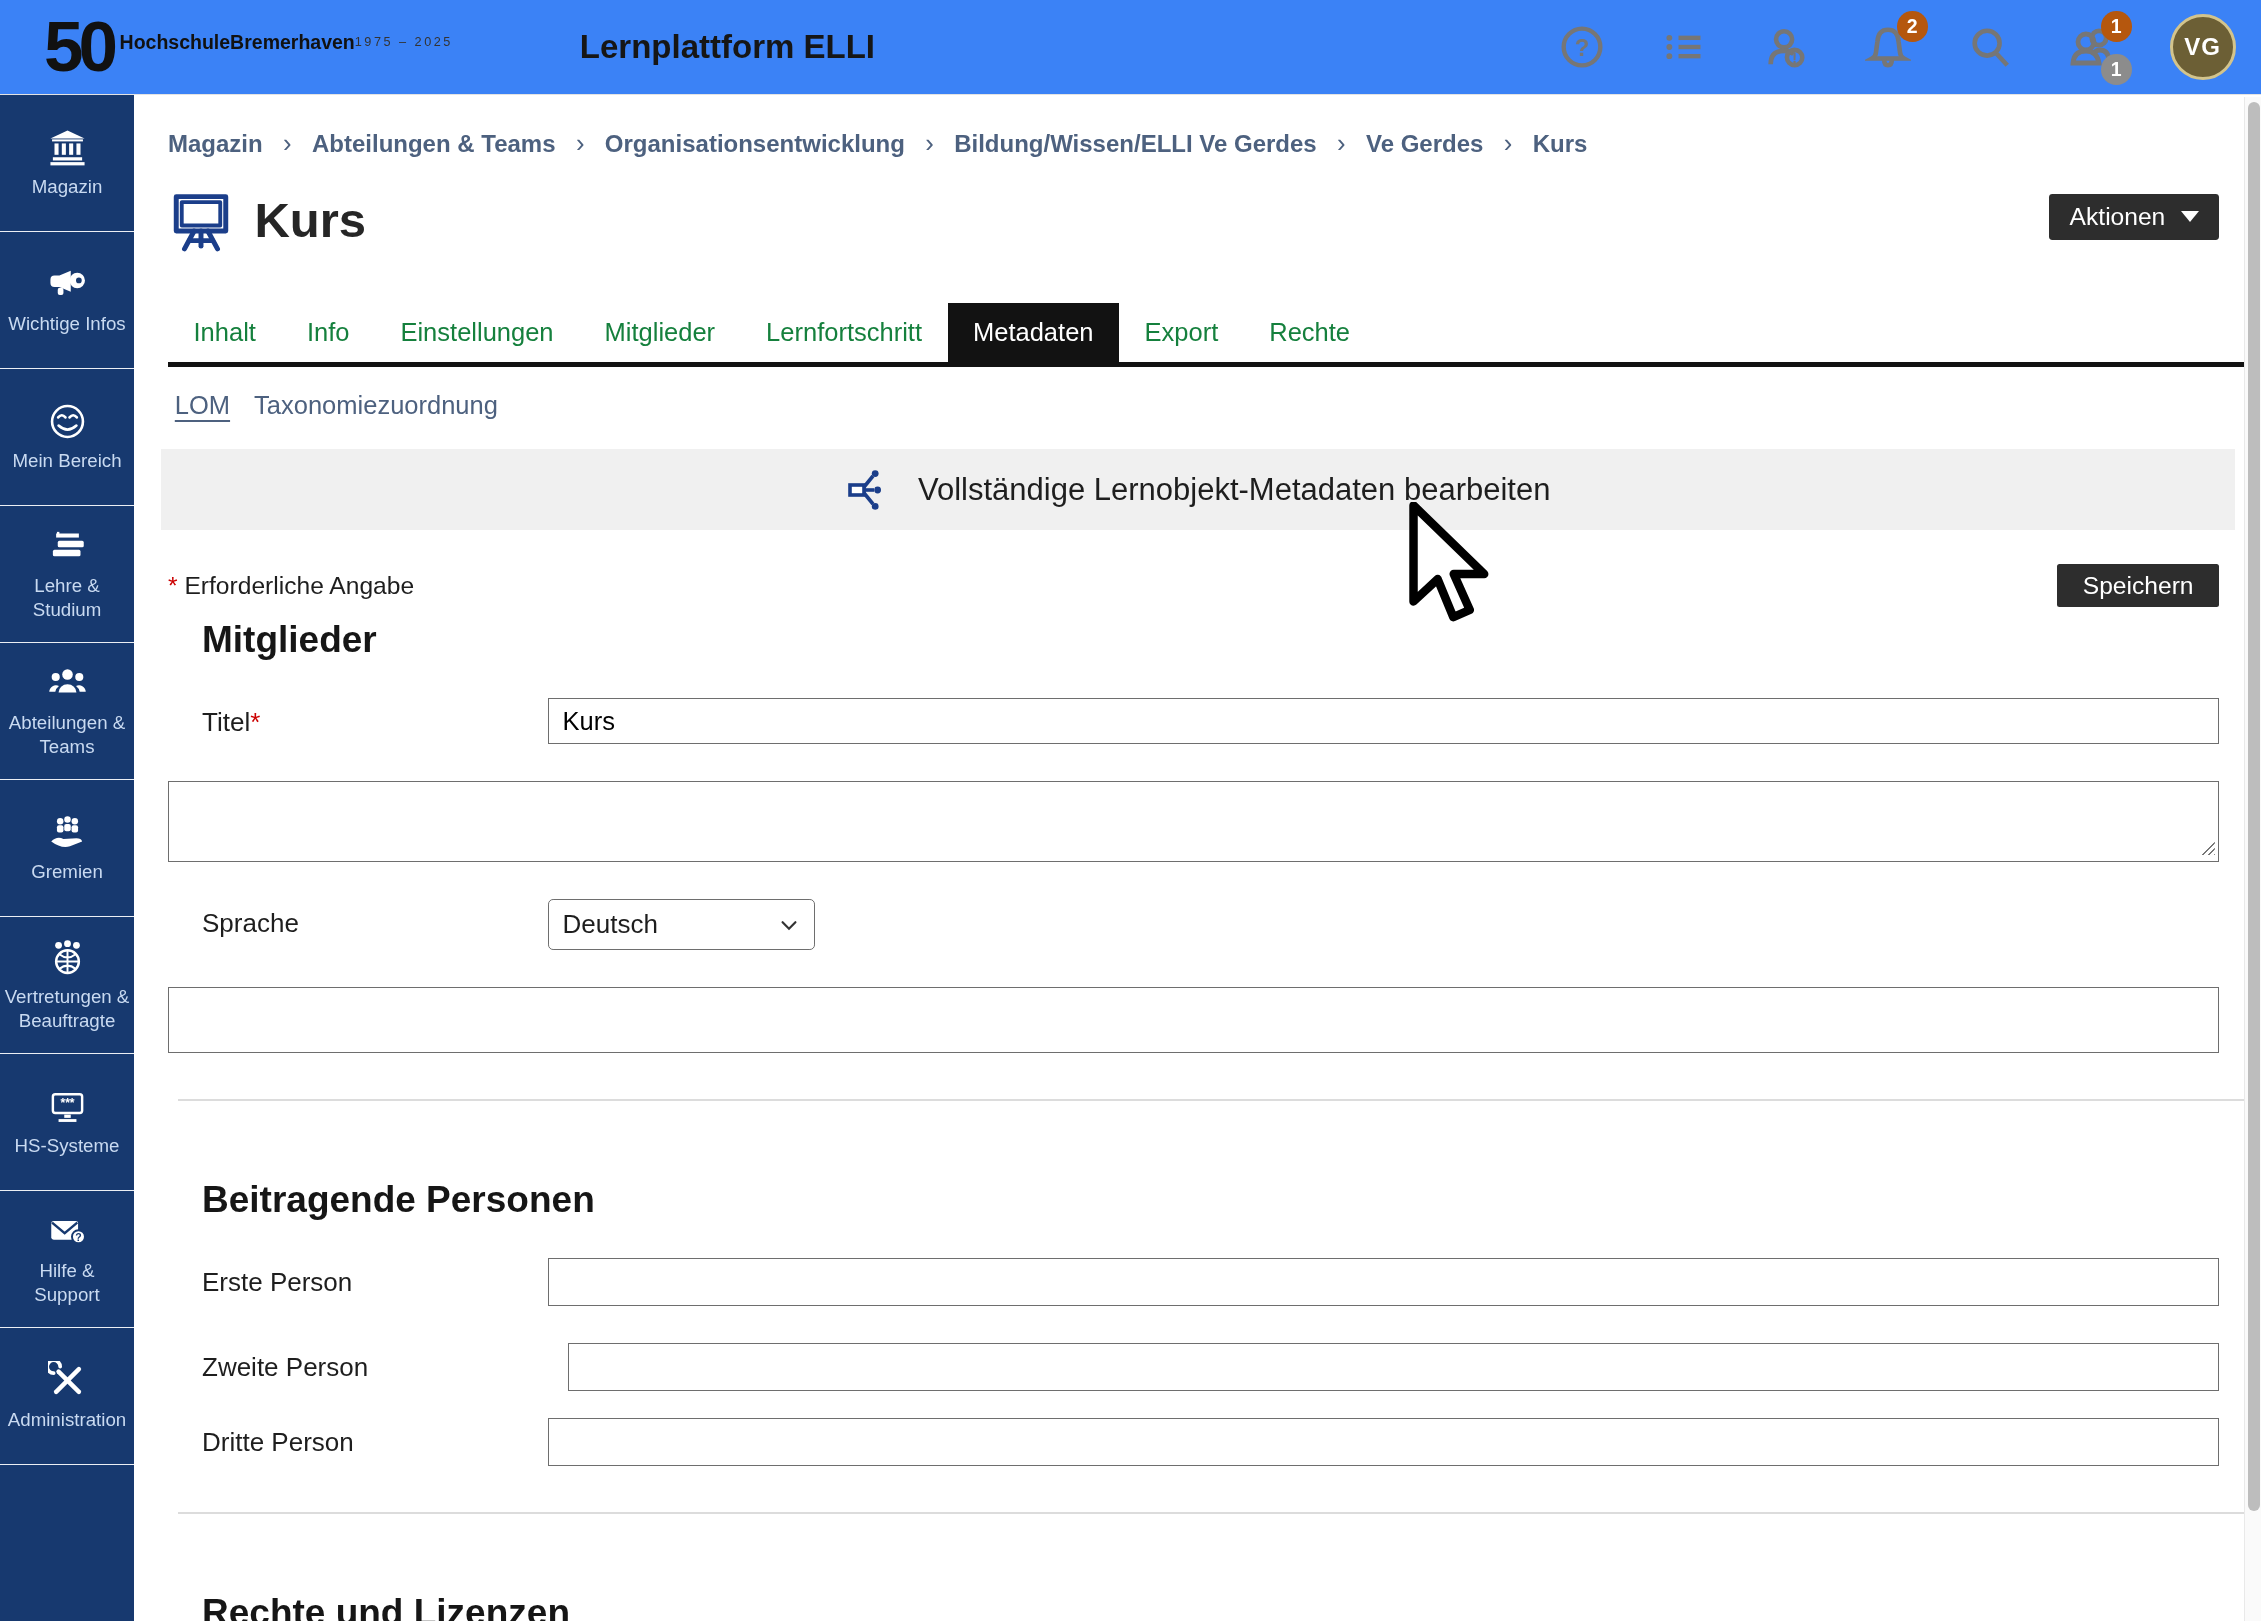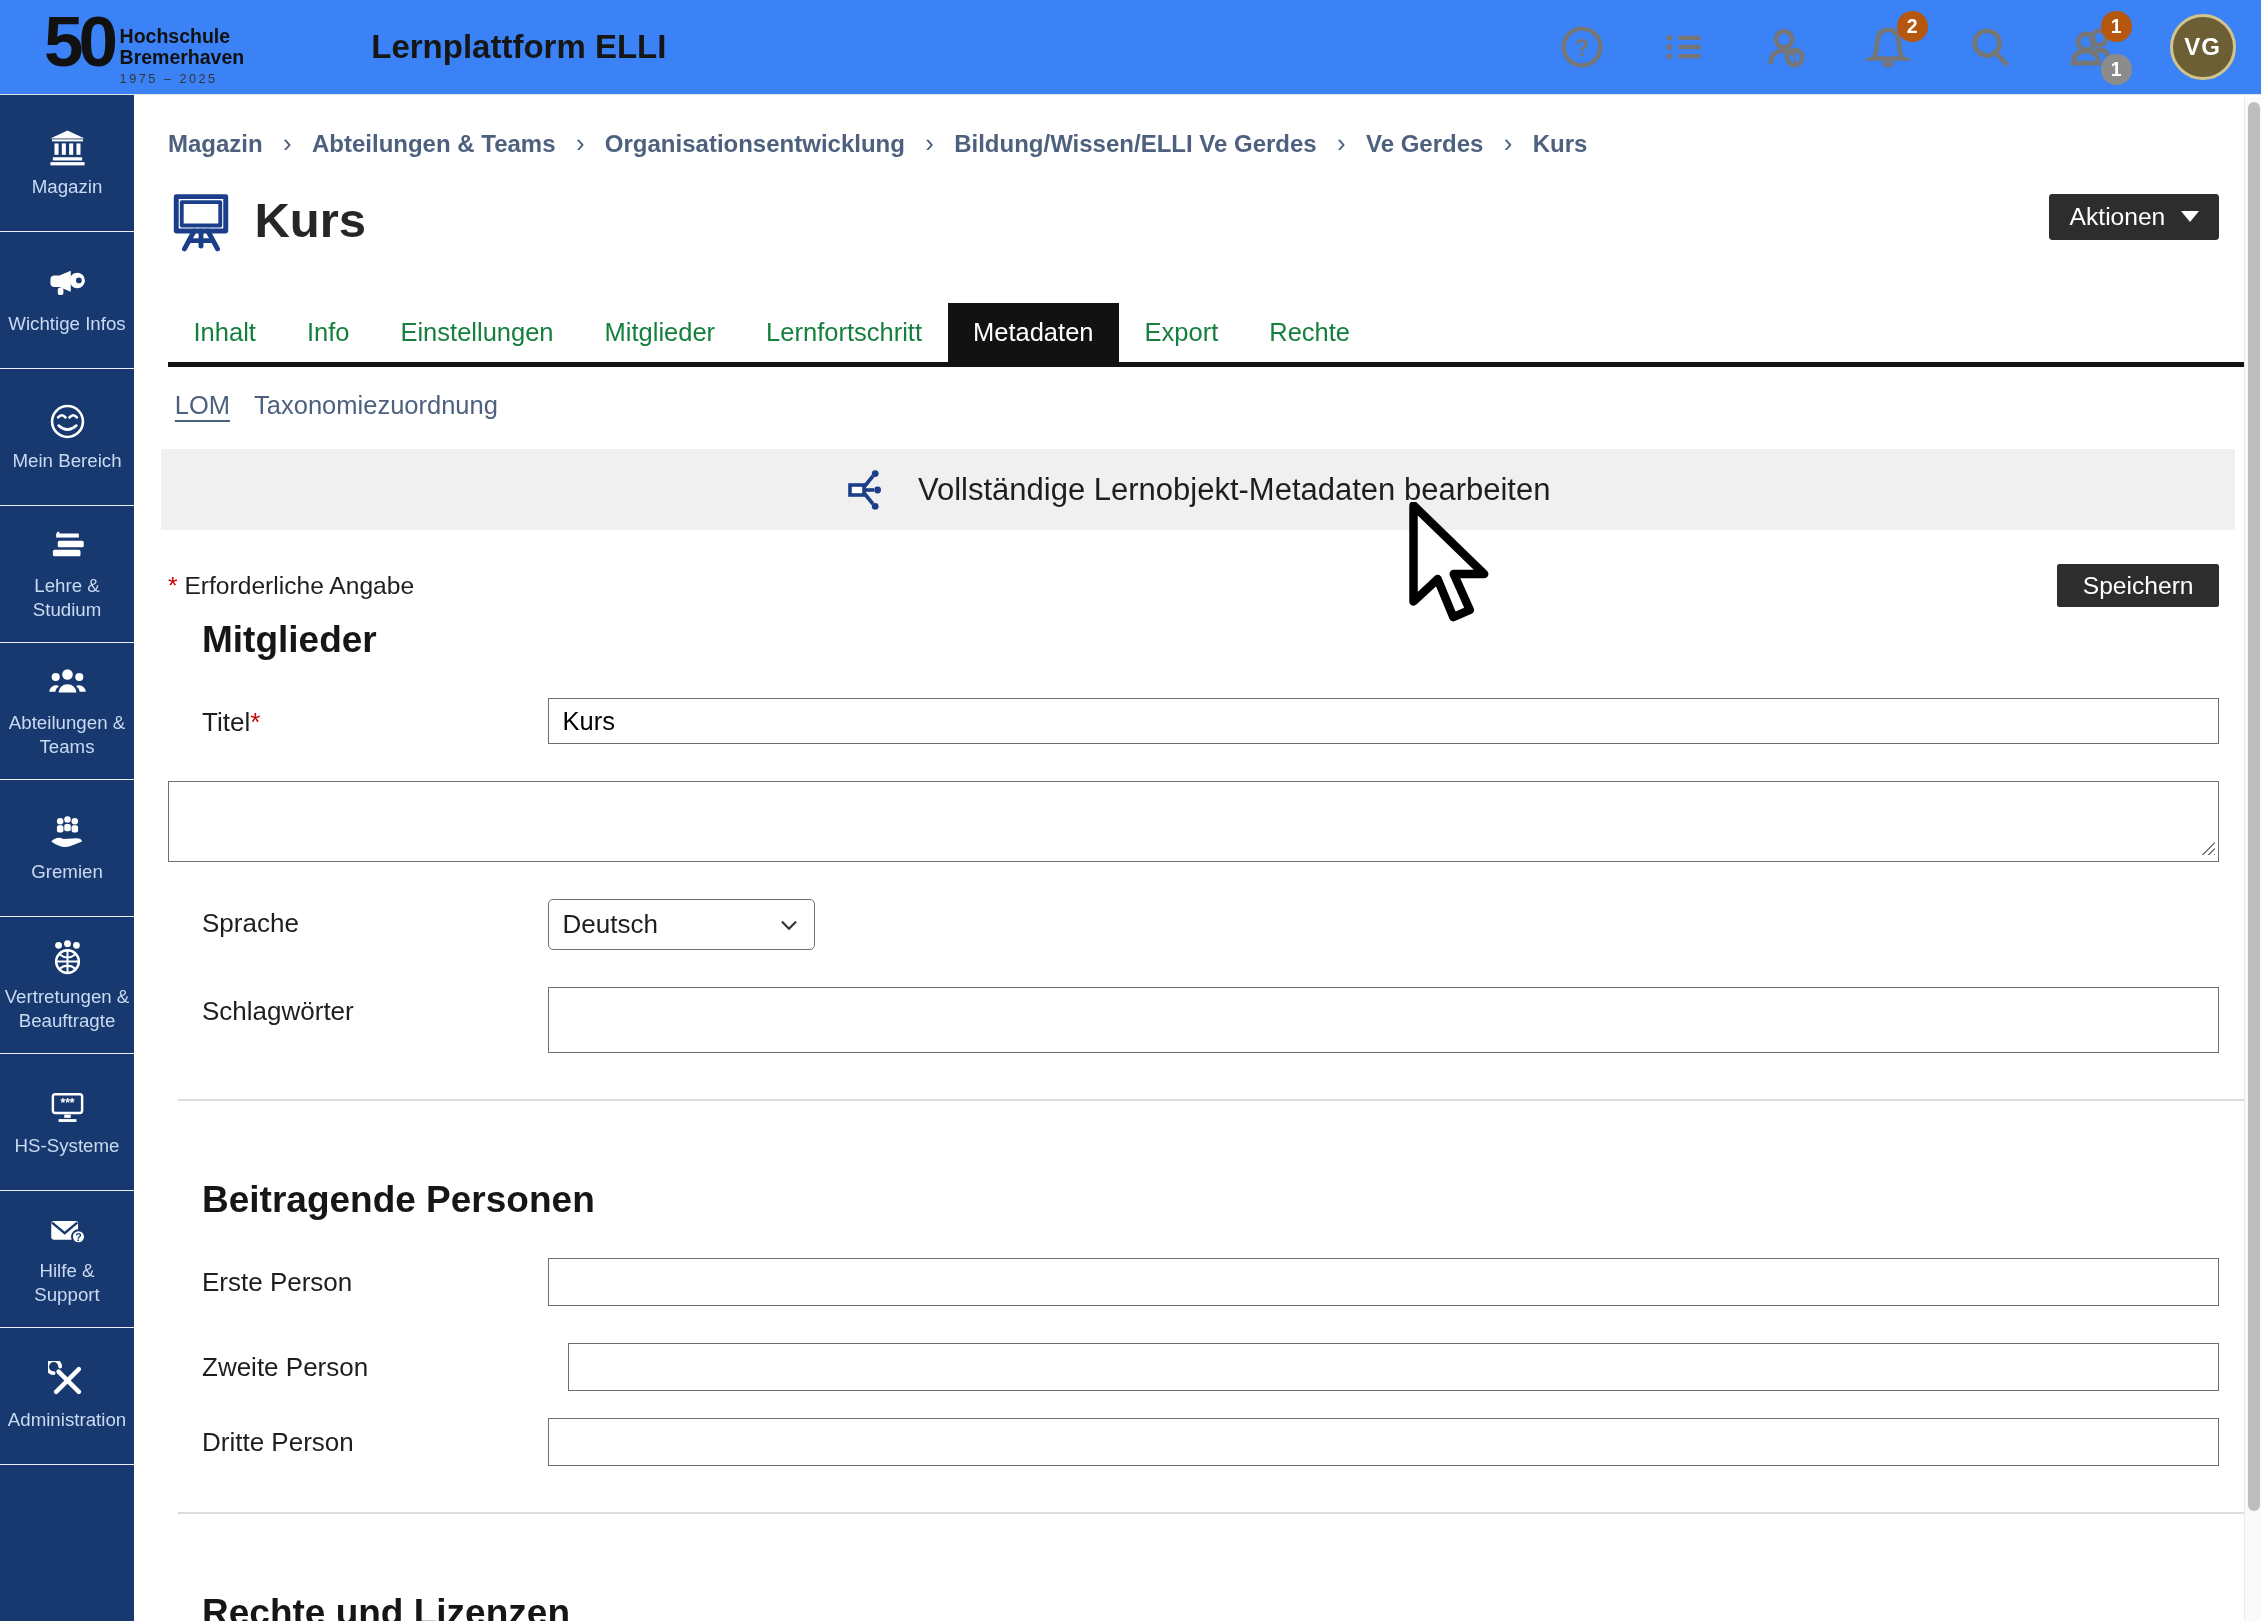--- a/index.html
+++ b/index.html
@@ -5,21 +5,21 @@
   * { margin:0; padding:0; box-sizing:border-box; }
   html,body { width:2261px; height:1621px; overflow:hidden; background:#fff;
               font-family:"Liberation Sans", sans-serif; color:#1e1e1e; }
   .screen { position:relative; width:2261px; height:1621px; }
 
   
   .top-header { height:95px; background:#3b82f6; display:flex; align-items:center;
                 border-bottom:1.7px solid #e3e3e3; position:relative; z-index:3; }
   .logo { display:flex; align-items:flex-start; margin-left:44px; cursor:pointer; }
   .logo-50 { font-size:71px; font-weight:800; letter-spacing:-5.1px; line-height:0.95; color:#111; }
-  .logo-text { display:flex; flex-direction:column; margin-left:6.8px; margin-top:18.7px;
+  .logo-text { display:flex; flex-direction:row; margin-left:6.8px; margin-top:18.7px;
                font-weight:700; font-size:19.5px; line-height:1.08; color:#111; }
   .logo-years { font-weight:400; font-size:12.7px; letter-spacing:2.5px; margin-top:4.2px; color:#333; }
   .app-title { margin-left:127px; font-size:33px; font-weight:700; color:#161616; }
 
   .header-icons { margin-left:auto; margin-right:25.5px; display:flex; align-items:center; gap:53px; }
   .hicon { position:relative; width:49px; height:49px; background:none; border:none; cursor:pointer;
            display:flex; align-items:center; justify-content:center; }
   .hicon svg { stroke:#767676; fill:none; stroke-width:2.4; }
   .badge { position:absolute; min-width:31px; height:31px; border-radius:15.3px; color:#fff;
            font-size:19.5px; font-weight:700; display:flex; align-items:center; justify-content:center; }
@@ -364,21 +364,20 @@
         <div class="select">
           <span>Deutsch</span>
           <svg width="22" height="22" viewBox="0 0 24 24" fill="none" stroke="#333" stroke-width="2.4" stroke-linecap="round">
             <path d="M5 9 L12 16 L19 9"></path>
           </svg>
         </div>
       </div>
     </div>
 
     <div class="frow">
-      <div class="flabel">Schlagwörter</div>
       <div class="ffield">
         <input class="tinput tall" type="text" value="" style="">
       </div>
     </div>
 
     <div class="divider"></div>
 
     <h2 class="section-heading h-spaced">Beitragende Personen</h2>
 
     <div class="frow">

